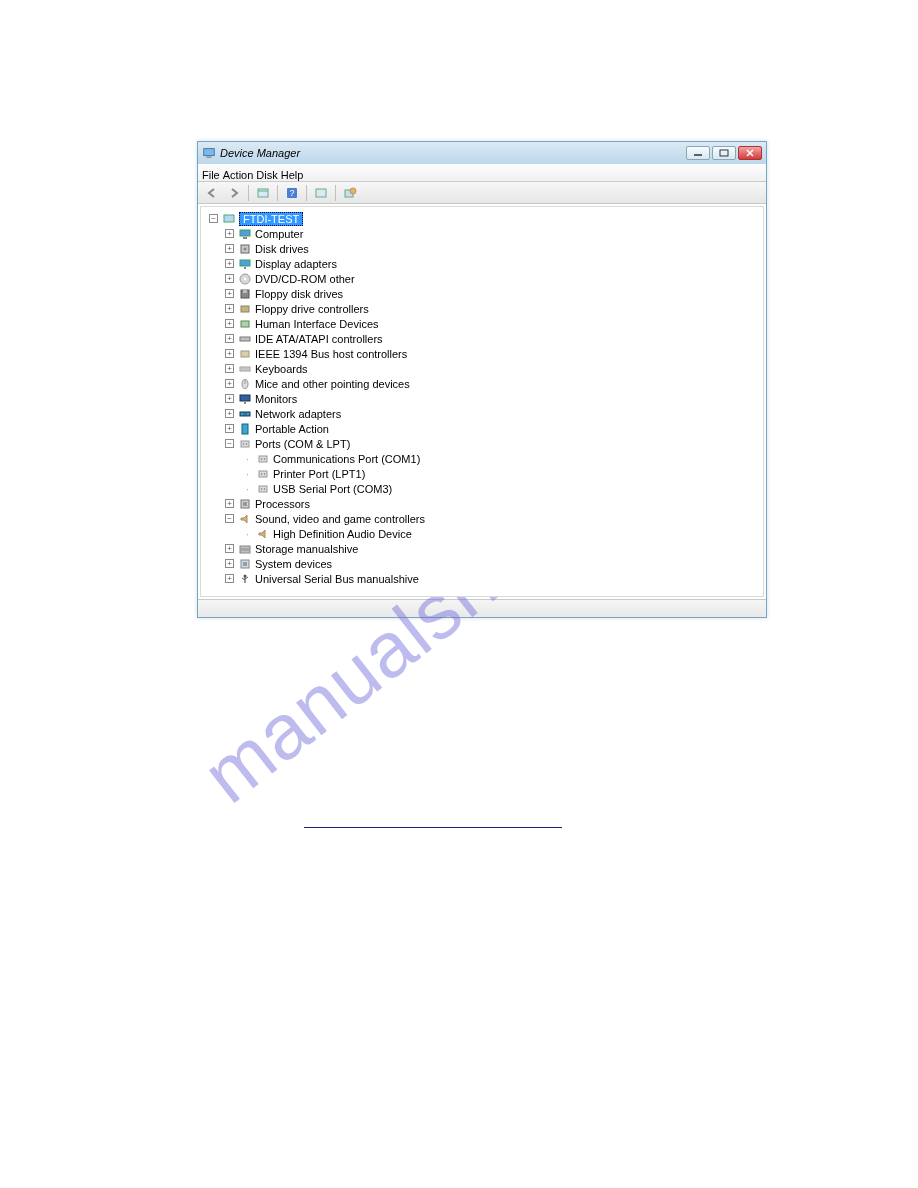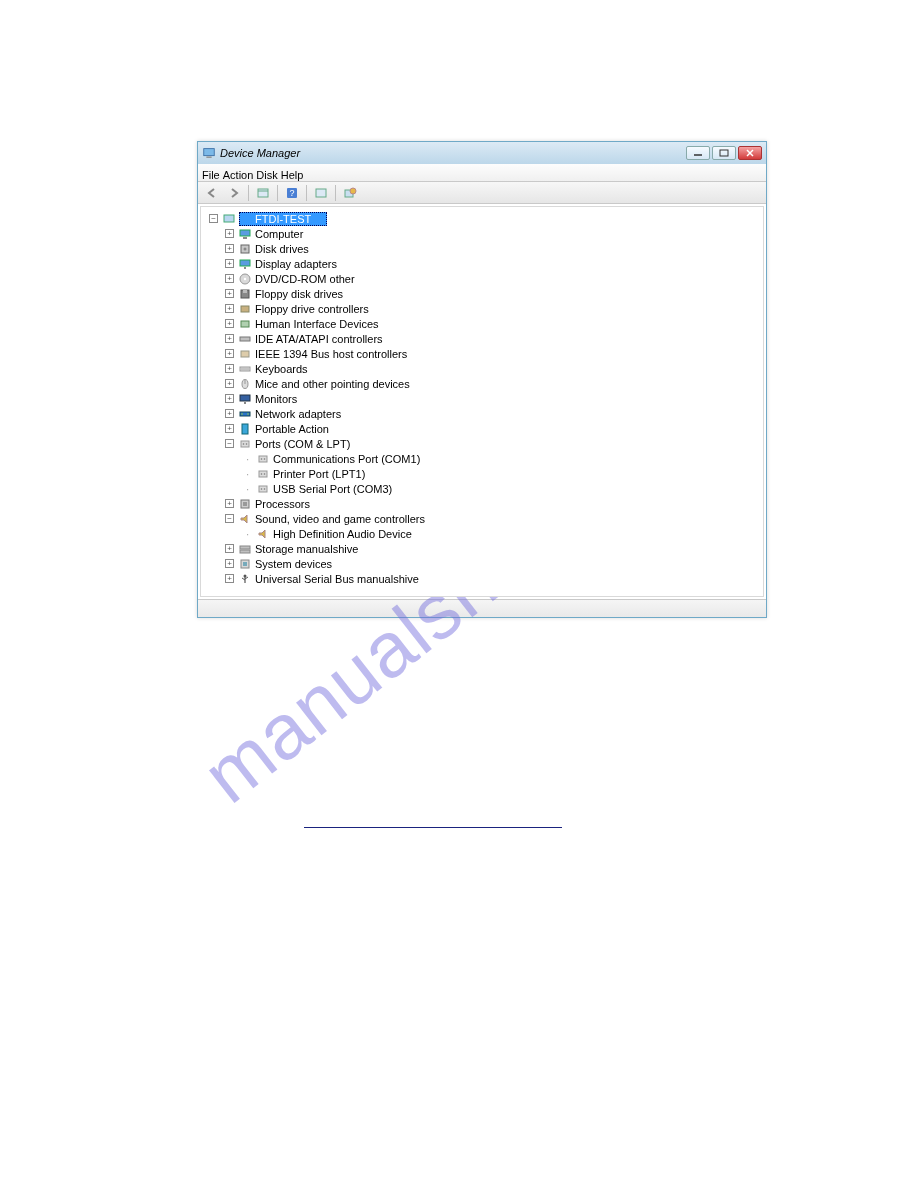--- a/index.html
+++ b/index.html
@@ -103,21 +103,21 @@
     display: inline-flex; align-items: center; justify-content: center;
     font-size: 8px; line-height: 1;
     background: #fff;
     margin-right: 4px;
     color: #555;
   }
   .indent0 { padding-left: 2px; }
   .indent1 { padding-left: 18px; }
   .indent2 { padding-left: 36px; }
   .nicon { width:14px; height:14px; margin-right: 3px; display:inline-flex; align-items:center; justify-content:center;}
-  .sel { background: #3399ff; color:#fff; padding: 0 15px; border: 1px dotted #005; }
+  .sel { background: #3399ff; color:#fff; padding: 0 3px; border: 1px dotted #005; }
   .statusbar {
     height: 18px;
     background: linear-gradient(#f5f5f5,#e9e9e9);
     border-top: 1px solid #c9c9c9;
   }
   .link-underline {
     position: absolute;
     left: 304px;
     top: 827px;
     width: 258px;

